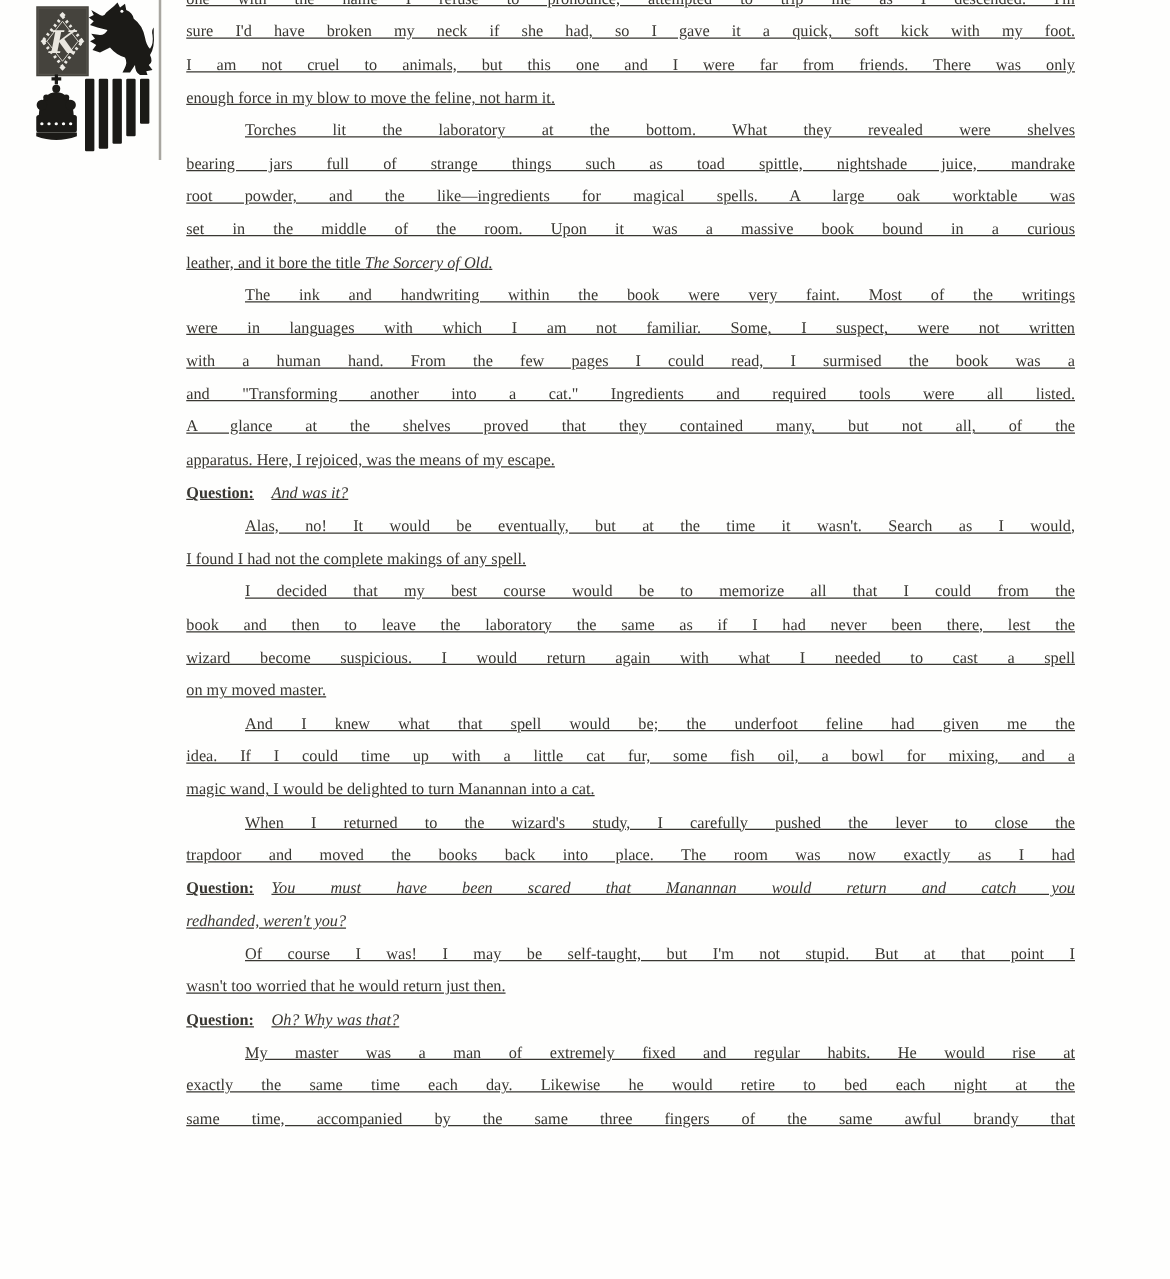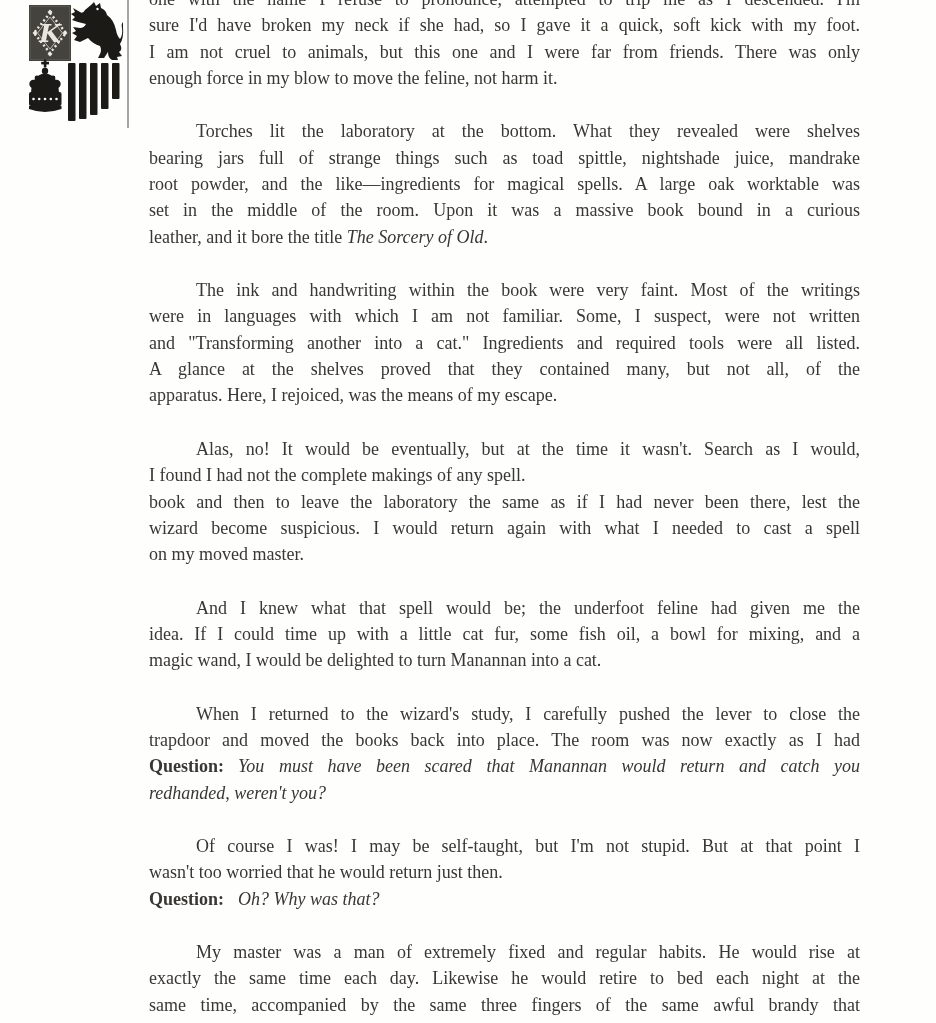--- a/index.html
+++ b/index.html
@@ -22,28 +22,29 @@
     width: 2px; height: 128px;
     background: #a8a6a0;
   }
 
   
   .text-block {
     position: absolute; left: 149px; top: -14px; width: 711px;
     color: #393732;
   }
   .line {
-    font-size: 18px;
+    font-size: 13px;
     line-height: 26.35px;
     text-align: justify;
     text-align-last: left;
     min-height: 26.35px;
+    text-decoration: underline;
   }
   .line.just { text-align-last: justify; }
-  .line.ind  { padding-left: 47px; margin-top: 27px; }
+  .line.ind  { padding-left: 47px; }
   .seg-n { font-style: normal; }
   .seg-i { font-style: italic; }
   .seg-b { font-weight: bold; margin-right: 14px; }
 </style>
 </head>
 <body>
 
 <div class="page">
 
   <svg class="crest" viewBox="0 0 100 135" aria-hidden="true">
@@ -108,25 +109,28 @@
       <div class="line just"><span class="seg-n">sure I'd have broken my neck if she had, so I gave it a quick, soft kick with my foot.</span></div>
       <div class="line just"><span class="seg-n">I am not cruel to animals, but this one and I were far from friends. There was only</span></div>
       <div class="line"><span class="seg-n">enough force in my blow to move the feline, not harm it.</span></div>
       <div class="line just ind"><span class="seg-n">Torches lit the laboratory at the bottom. What they revealed were shelves</span></div>
       <div class="line just"><span class="seg-n">bearing jars full of strange things such as toad spittle, nightshade juice, mandrake</span></div>
       <div class="line just"><span class="seg-n">root powder, and the like—ingredients for magical spells. A large oak worktable was</span></div>
       <div class="line just"><span class="seg-n">set in the middle of the room. Upon it was a massive book bound in a curious</span></div>
       <div class="line"><span class="seg-n">leather, and it bore the title </span><span class="seg-i">The Sorcery of Old</span><span class="seg-n">.</span></div>
       <div class="line just ind"><span class="seg-n">The ink and handwriting within the book were very faint. Most of the writings</span></div>
       <div class="line just"><span class="seg-n">were in languages with which I am not familiar. Some, I suspect, were not written</span></div>
+      <div class="line just"><span class="seg-n">with a human hand. From the few pages I could read, I surmised the book was a</span></div>
       <div class="line just"><span class="seg-n">and "Transforming another into a cat." Ingredients and required tools were all listed.</span></div>
       <div class="line just"><span class="seg-n">A glance at the shelves proved that they contained many, but not all, of the</span></div>
       <div class="line"><span class="seg-n">apparatus. Here, I rejoiced, was the means of my escape.</span></div>
+      <div class="line"><span class="seg-b">Question:</span><span class="seg-i">And was it?</span></div>
       <div class="line just ind"><span class="seg-n">Alas, no! It would be eventually, but at the time it wasn't. Search as I would,</span></div>
       <div class="line"><span class="seg-n">I found I had not the complete makings of any spell.</span></div>
+      <div class="line just ind"><span class="seg-n">I decided that my best course would be to memorize all that I could from the</span></div>
       <div class="line just"><span class="seg-n">book and then to leave the laboratory the same as if I had never been there, lest the</span></div>
       <div class="line just"><span class="seg-n">wizard become suspicious. I would return again with what I needed to cast a spell</span></div>
       <div class="line"><span class="seg-n">on my moved master.</span></div>
       <div class="line just ind"><span class="seg-n">And I knew what that spell would be; the underfoot feline had given me the</span></div>
       <div class="line just"><span class="seg-n">idea. If I could time up with a little cat fur, some fish oil, a bowl for mixing, and a</span></div>
       <div class="line"><span class="seg-n">magic wand, I would be delighted to turn Manannan into a cat.</span></div>
       <div class="line just ind"><span class="seg-n">When I returned to the wizard's study, I carefully pushed the lever to close the</span></div>
       <div class="line just"><span class="seg-n">trapdoor and moved the books back into place. The room was now exactly as I had</span></div>
       <div class="line just"><span class="seg-b">Question:</span><span class="seg-i">You must have been scared that Manannan would return and catch you</span></div>
       <div class="line"><span class="seg-i">redhanded, weren't you?</span></div>

